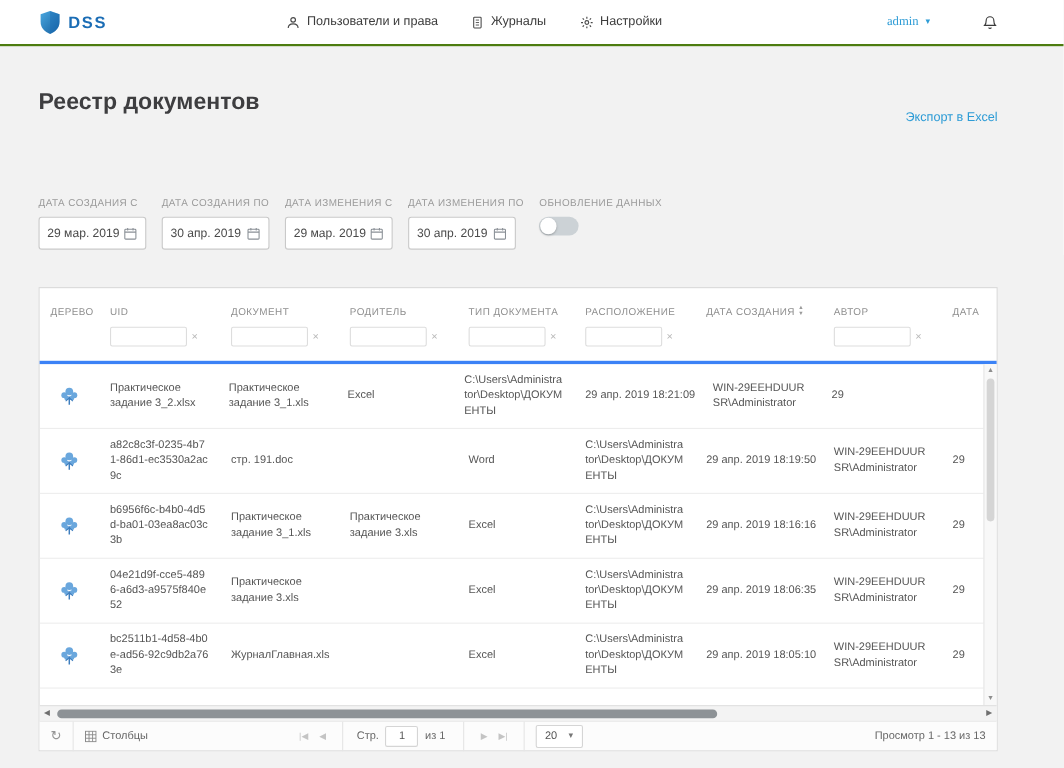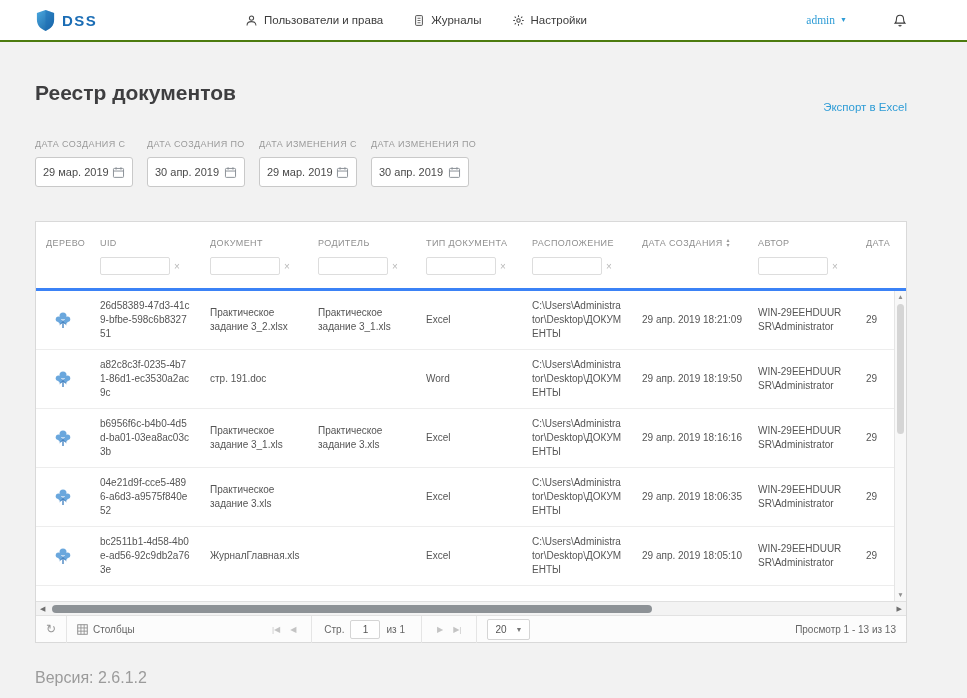--- a/index.html
+++ b/index.html
@@ -4,36 +4,36 @@
 <style>
   * { margin:0; padding:0; box-sizing:border-box; }
   html,body { width:967px; height:698px; overflow:hidden; }
   body { background:#f2f2f2; font-family:"Liberation Sans", sans-serif; color:#555; }
 
   
   .topbar { height:42px; background:#fff; border-bottom:2px solid #4d7c0f;
             display:flex; align-items:center; padding:0 60px 0 35px; position:relative; }
   .logo { display:flex; align-items:center; gap:6px; cursor:pointer; }
   .logo-text { font-size:15px; font-weight:bold; color:#1b6db5; letter-spacing:1.5px; }
-  .topnav { position:absolute; left:245px; display:flex; gap:30px; }
+  .topnav { position:absolute; left:260px; display:flex; gap:30px; }
   .navitem { display:flex; align-items:center; gap:6px; font-size:11.5px; color:#3c3c3c; cursor:pointer; }
   .top-right { margin-left:auto; display:flex; align-items:center; gap:46px; }
   .userbox { display:flex; align-items:center; gap:5px; color:#2e9cd6; font-size:11.5px; cursor:pointer;font-family:Liberation Serif, serif; }
   .caret { font-size:7px; color:#2e9cd6; }
 
   
   .main { padding:0 60px 0 35px; }
   .title-row { margin-top:30px; display:flex; justify-content:space-between; align-items:center; }
   .page-title { font-size:21px; font-weight:bold; color:#3e3e40; }
   .export-link { font-size:11.5px; color:#2e9cd6; cursor:pointer; text-decoration:none;margin-top:29px; }
 
   
   .filters { margin-top:26px; display:flex; align-items:flex-start; gap:14px; }
   .ffield {}
-  .flabel { font-size:9px; color:#9a9a9a; letter-spacing:.4px; margin-bottom:8px; white-space:nowrap; }
+  .flabel { font-size:9px; color:#9a9a9a; letter-spacing:.4px; margin-bottom:8px; white-space:nowrap;margin-top:40px; }
   .dateinput { width:98px; height:30px; background:#fff; border:1px solid #c9c9c9; border-radius:3px;
                display:flex; align-items:center; justify-content:space-between; padding:0 7px;
                font-size:11px; color:#4a4a4a; cursor:text; }
   .switch { margin-top:7px; width:36px; height:17px; border-radius:9px; background:#ccd2d6;
             position:relative; cursor:pointer; }
   .knob { position:absolute; top:1px; left:1px; width:15px; height:15px; border-radius:50%;
           background:#fff; box-shadow:0 1px 2px rgba(0,0,0,.25); }
   .apply-wrap { margin-left:auto; }
   .apply-btn { margin-top:15px; background:#2b9fd8; color:#fff; border:none; border-radius:3px;
                font-size:11.5px; padding:8px 22px; cursor:pointer; font-family:inherit; }
@@ -190,20 +190,26 @@
     <div class="ffield">
       <div class="flabel">ДАТА ИЗМЕНЕНИЯ ПО</div>
       <div class="dateinput">
         <span>30 апр. 2019</span>
         <svg width="13" height="13" viewBox="0 0 16 16">
           <rect x="1.8" y="3" width="12.4" height="11" rx="1" fill="none" stroke="#8a9096" stroke-width="1.2"></rect>
           <path d="M1.8 6.2h12.4M5 1.5v3M11 1.5v3" stroke="#8a9096" stroke-width="1.2"></path>
         </svg>
       </div>
     </div>
+    <div class="ffield">
+      <div class="flabel">ОБНОВЛЕНИЕ ДАННЫХ</div>
+      <div class="switch">
+          <div class="knob"></div>
+        </div>
+    </div>
   </div>
 
   <div class="card">
 
     <div class="thead">
       <div class="hrow">
         <div class="hcell c-tree">ДЕРЕВО</div>
         <div class="hcell c-uid">UID</div>
         <div class="hcell c-doc">ДОКУМЕНТ</div>
         <div class="hcell c-parent">РОДИТЕЛЬ</div>
@@ -260,21 +266,20 @@
                   <circle cx="12" cy="6.5" r="4.2"></circle>
                   <circle cx="6.5" cy="10.5" r="3.2"></circle>
                   <circle cx="17.5" cy="10.5" r="3.2"></circle>
                   <circle cx="9" cy="13.5" r="2.6"></circle>
                   <circle cx="15" cy="13.5" r="2.6"></circle>
                 </g>
                 <path d="M11.2 12h1.6v9h-1.6z" fill="#3f7fbf"></path>
                 <path d="M8 17l4-3.4L16 17" stroke="#3f7fbf" stroke-width="1.2" fill="none"></path>
               </svg>
             </div>
-          <div class="cell c-uid wrapany">26d58389-47d3-41c9-bfbe-598c6b832751</div>
           <div class="cell c-doc">Практическое задание 3_2.xlsx</div>
           <div class="cell c-parent">Практическое задание 3_1.xls</div>
           <div class="cell c-type">Excel</div>
           <div class="cell c-loc wrapany">C:\Users\Administrator\Desktop\ДОКУМЕНТЫ</div>
           <div class="cell c-created nowrap">29 апр. 2019 18:21:09</div>
           <div class="cell c-author wrapany">WIN-29EEHDUURSR\Administrator</div>
           <div class="cell c-date2 nowrap">29</div>
         </div>
 
         <div class="trow">

